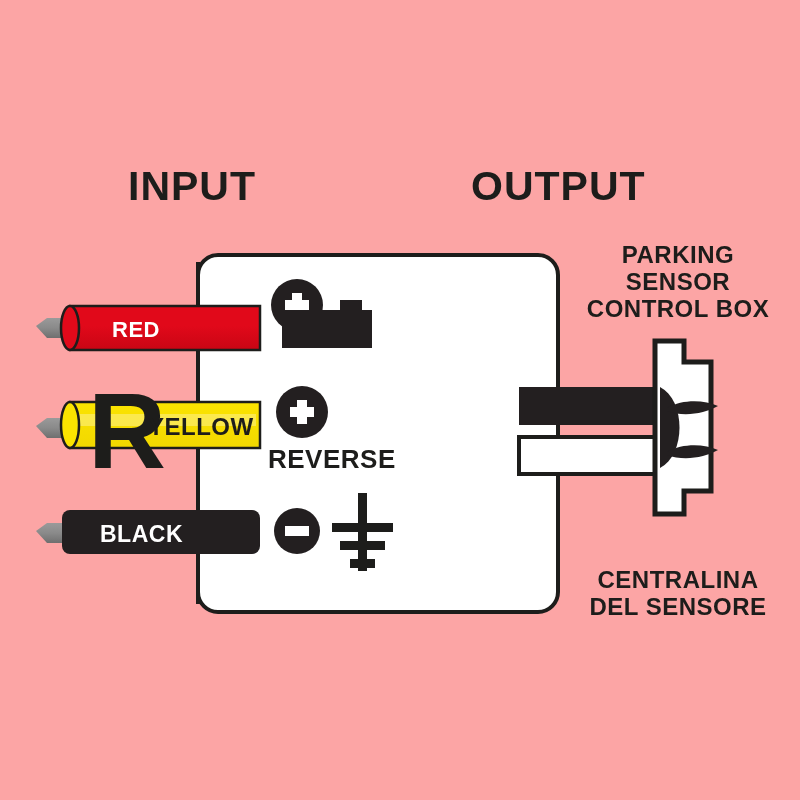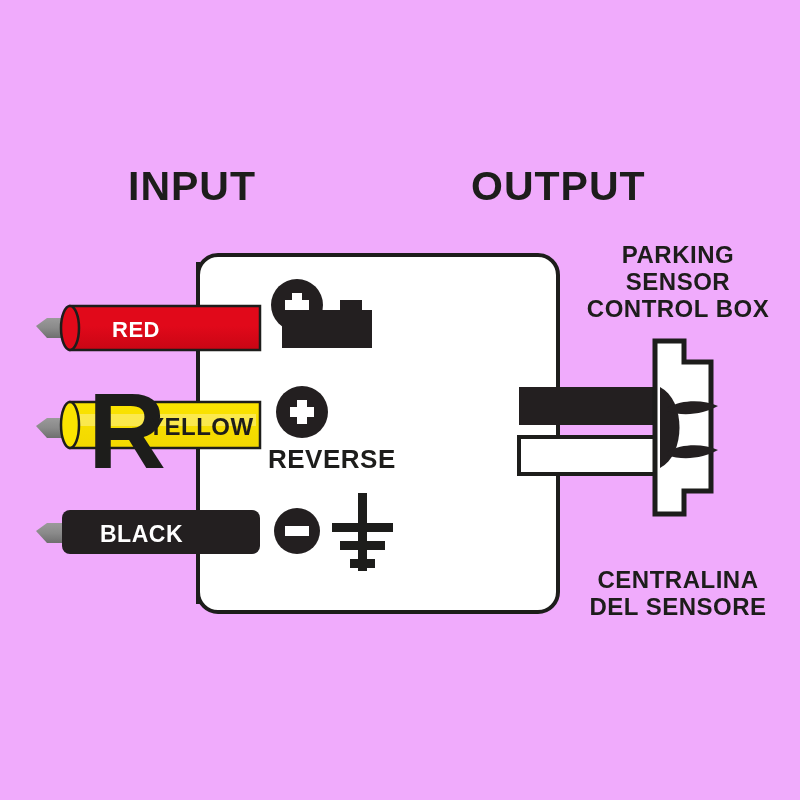--- a/index.html
+++ b/index.html
@@ -8,21 +8,21 @@
     padding: 0;
     background: #ffffff;
   }
   body {
     font-family: "Liberation Sans", sans-serif;
   }
   #diagram-root {
     position: relative;
     width: 800px;
     height: 800px;
-    background: #f0abfc;
+    background: #fca5a5;
     overflow: hidden;
   }
   #diagram-svg {
     position: absolute;
     left: 0;
     top: 0;
     width: 800px;
     height: 800px;
     display: block;
   }

